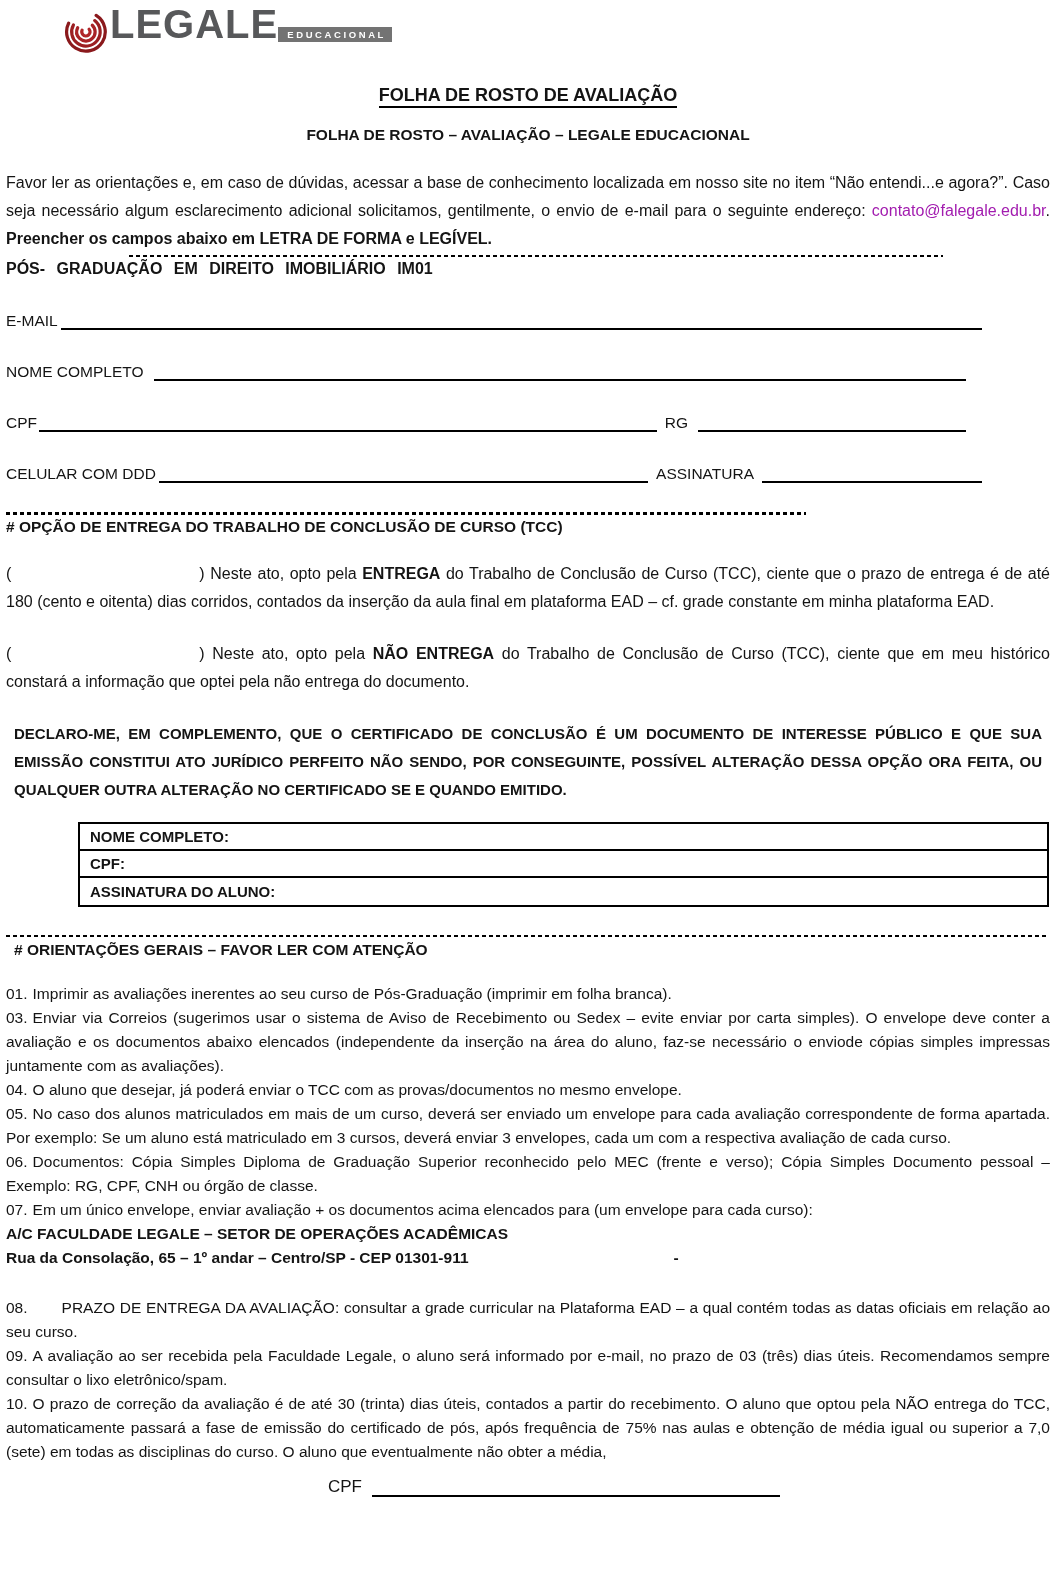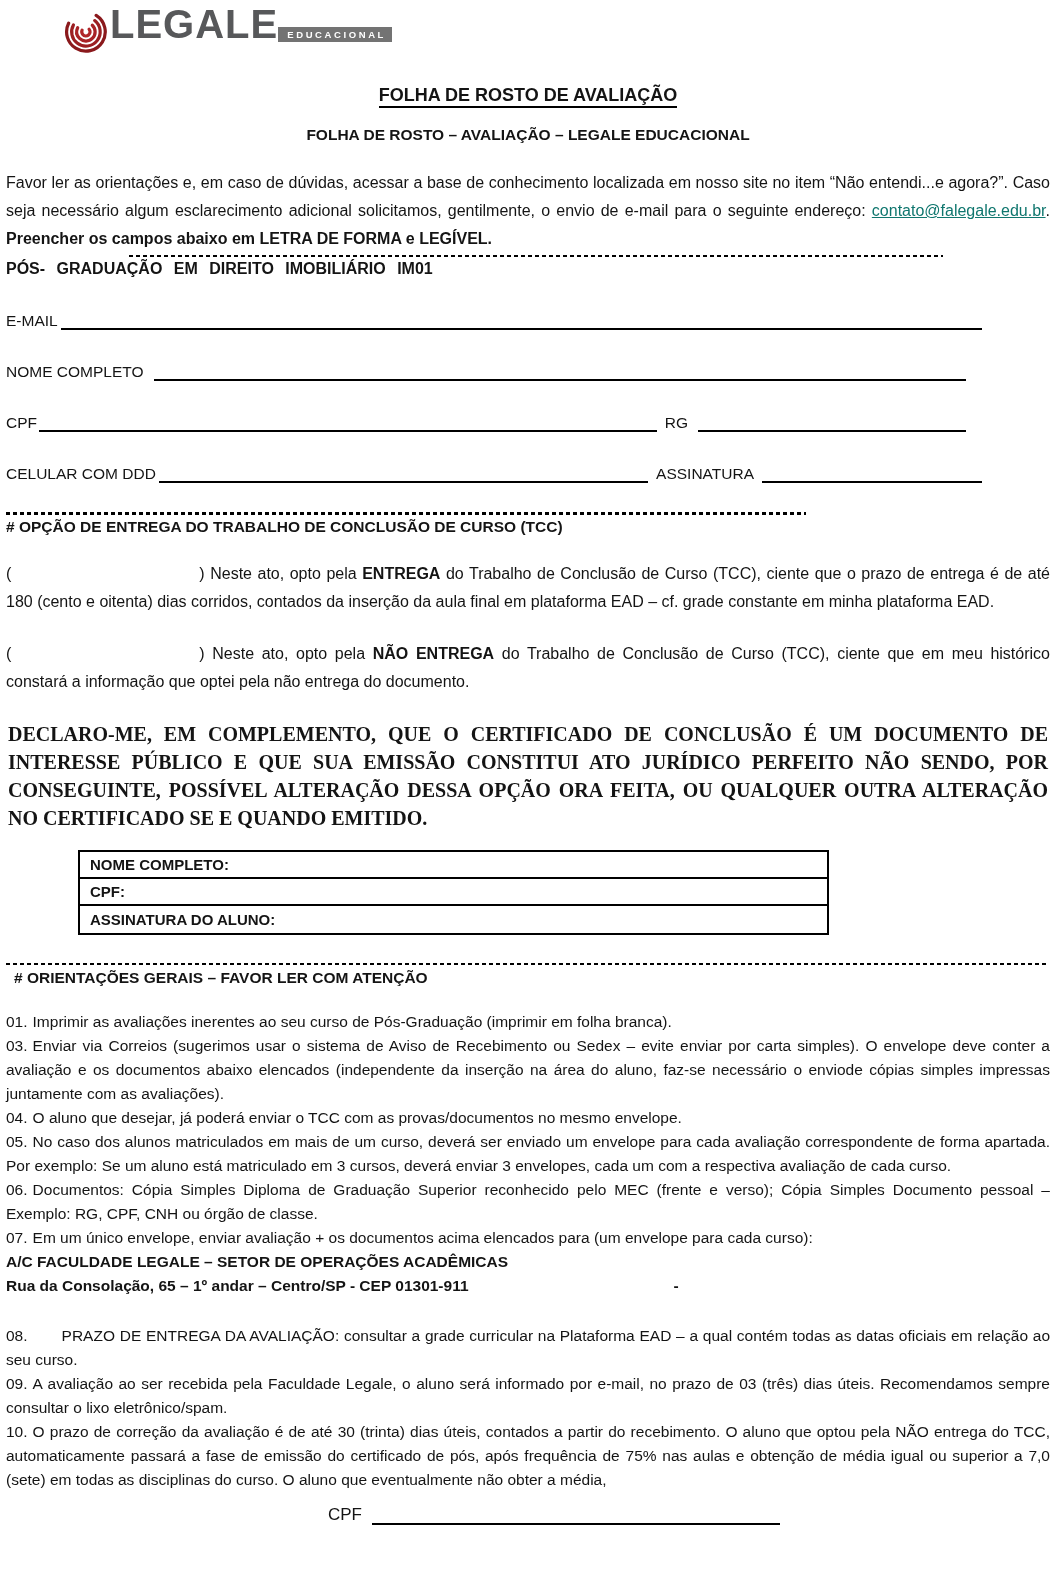--- a/index.html
+++ b/index.html
@@ -19,21 +19,21 @@
   .brand { font-weight:bold; font-size:40px; line-height:36px; color:#57585a; letter-spacing:1px; }
   .badge { align-self:flex-end; background:#737373; color:#ffffff; font-weight:bold;
            font-size:9.5px; letter-spacing:2.6px; padding:2px 6px 2px 9px; margin-top:1px; }
 
   
   h1 { text-align:center; margin:25px 0 0; font-size:18px; font-weight:bold; }
   h1 span { border-bottom:2px solid #000; padding-bottom:1px; }
   h2 { text-align:center; margin:20px 0 0; font-size:15.5px; font-weight:bold; }
 
   .intro { margin:25px 0 0; font-size:16px; line-height:28px; text-align:justify; }
-  .email { color:#0f766e; text-decoration:underline; cursor:pointer; }
+  .email { color:#a21caf; cursor:pointer; }
 
   .dash-line { background-image:repeating-linear-gradient(90deg,#000 0 4px,transparent 4px 7px); }
   .dash1 { height:2px; margin:2px 0 0 123px; width:814px; }
   .dash2 { height:3px; width:800px; margin-top:24px; }
   .dash3 { height:2px; width:1042px; margin-top:28px; }
 
   .course { margin:3px 0 0; font-weight:bold; font-size:16px; word-spacing:7px; }
 
   
   .form { margin-top:30px; }
@@ -44,23 +44,23 @@
   .row-email { padding-right:68px; } .row-email .fill { flex:1; margin-left:3px; }
   .row-cpf { padding-right:84px; } .fill-cpf { flex:1; margin-left:2px; }
   .mid-label { margin:0 0 0 8px; white-space:nowrap; }
   .fill-rg { width:268px; margin-left:10px; }
   .row-cel { padding-right:68px; } .fill-cel { flex:1; margin-left:3px; }
   .fill-assin { width:220px; margin-left:8px; }
 
   .sec-heading { font-weight:bold; font-size:15.5px; margin:3px 0 0; }
   .option { font-size:16px; line-height:28px; text-align:justify; margin:24px 0 0; }
   .paren-gap { display:inline-block; width:188px; }
-  .declaration { font-weight:bold; font-size:20px; line-height:28px; text-align:justify; margin:24px 2px 0;font-family:Liberation Serif, serif; }
+  .declaration { font-weight:bold; font-size:15px; line-height:28px; text-align:justify; margin:24px 8px 0; }
 
-  .decl-table { margin:18px 0 16px 72px; width:751px; border:2px solid #000; }
+  .decl-table { margin:18px 0 16px 72px; width:971px; border:2px solid #000; }
   .decl-row { border-bottom:2px solid #000; height:27px; font-weight:bold; font-size:15px;
               padding-left:10px; display:flex; align-items:center; }
   .decl-row:last-child { border-bottom:none; }
 
   .orient-heading { font-weight:bold; font-size:15.5px; margin:4px 0 0 8px; }
   .orient { margin-top:23px; font-size:15.5px; line-height:24px; }
   .orient p { margin:0; text-align:justify; }
   .o-num { margin-right:5px; }
   .wide-gap { margin-right:34px; }
   .addr { font-weight:bold; text-align:left !important; }

